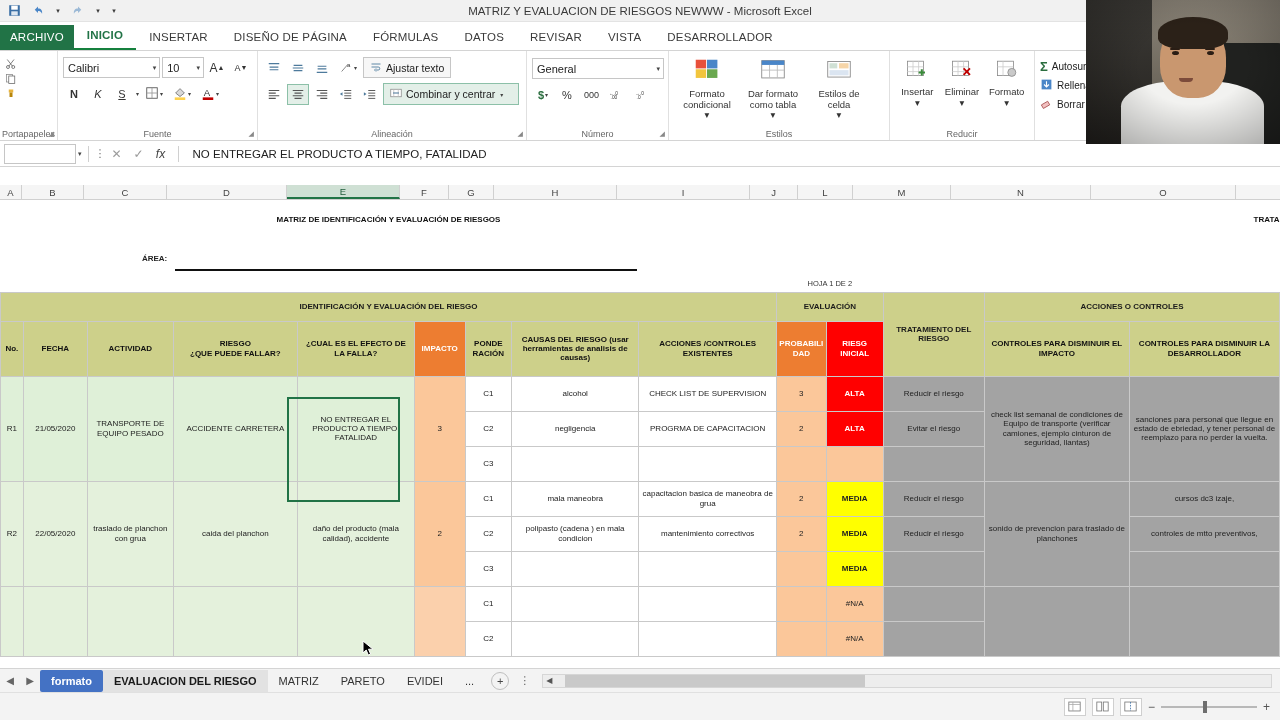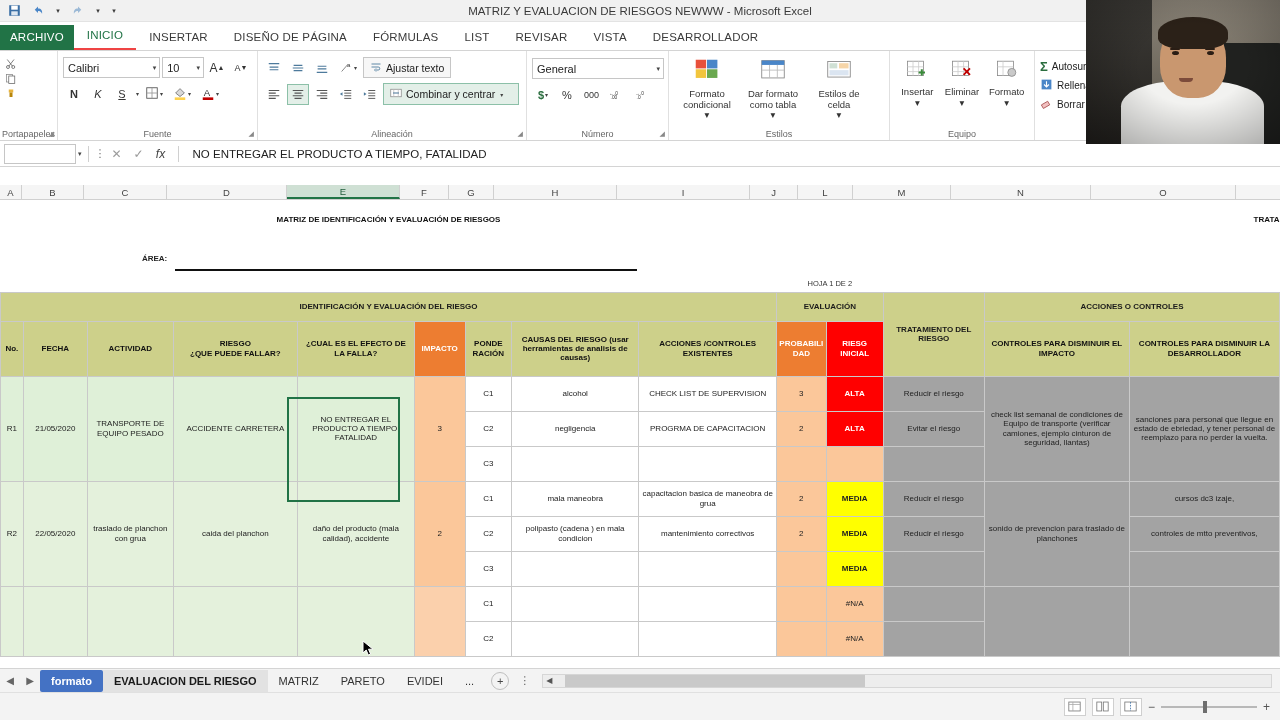--- a/index.html
+++ b/index.html
@@ -24,22 +24,22 @@
     position:absolute; left:0; right:0; text-align:center;
     font-size:11.5px; color:#3a3a3a; pointer-events:none;
   }
 
   
   #tabs { height:29px; background:#fff; display:flex; align-items:flex-end;
     border-bottom:1px solid #d4d4d4; }
   .tab { padding:6px 13px 7px; font-size:11.5px; color:#3a3a3a; cursor:pointer;
     letter-spacing:.2px; }
   .tab.file { background:#217346; color:#fff; padding:6px 10px 7px; }
-  .tab.active { color:#217346; border-bottom:2px solid #ef4444;
-    font-weight:normal; }
+  .tab.active { color:#217346; border-bottom:2px solid #15803d;
+    font-weight:bold; }
 
   
   #ribbon { height:90px; background:#fff; border-bottom:1px solid #d4d4d4;
     display:flex; position:relative; }
   .rgroup { position:relative; height:100%; padding:3px 5px 0;
     border-right:1px solid #e0e0e0; }
   .rglabel { position:absolute; bottom:1px; left:0; right:0; text-align:center;
     font-size:9px; color:#666; }
   .rglaunch { position:absolute; bottom:2px; right:3px; font-size:7px; color:#888; }
 
@@ -221,21 +221,21 @@
   </div>
   <div id="apptitle">MATRIZ Y EVALUACION DE RIESGOS NEWWW - Microsoft Excel</div>
 </div>
 
 <div id="tabs">
   <div class="tab file">ARCHIVO</div>
   <div class="tab active">INICIO</div>
   <div class="tab">INSERTAR</div>
   <div class="tab">DISEÑO DE PÁGINA</div>
   <div class="tab">FÓRMULAS</div>
-  <div class="tab">LIST</div>
+  <div class="tab">DATOS</div>
   <div class="tab">REVISAR</div>
   <div class="tab">VISTA</div>
   <div class="tab">DESARROLLADOR</div>
 </div>
 
 <div id="ribbon">
 
   <div class="rgroup" style="width:58px;">
     <div class="clip-col">
       <div class="clip-row">
@@ -490,21 +490,21 @@
     <div class="bigbtn cellbtn">
       <span class="glyph">
         <svg width="26" height="24" viewBox="0 0 32 30">
             <rect x="4" y="4" width="20" height="18" fill="#fff" stroke="#888"></rect>
             <path d="M11 4v18M4 11h20" stroke="#ccc"></path>
             <circle cx="22" cy="18" r="5" fill="#c9c9c9" stroke="#888"></circle>
           </svg></span>
       <span class="cap">Formato</span>
       <span class="car">▾</span>
     </div>
-    <div class="rglabel">Equipo</div>
+    <div class="rglabel">Reducir</div>
   </div>
 
   <div class="rgroup" style="width:145px;">
     <div class="edit-col">
       <div class="edit-row">
         <span style="color:#2b6e3f;font-size:13px;font-weight:bold;">Σ</span>
         <span>Autosuma</span>
         <span class="split-caret">▾</span>
       </div>
       <div class="edit-row">

